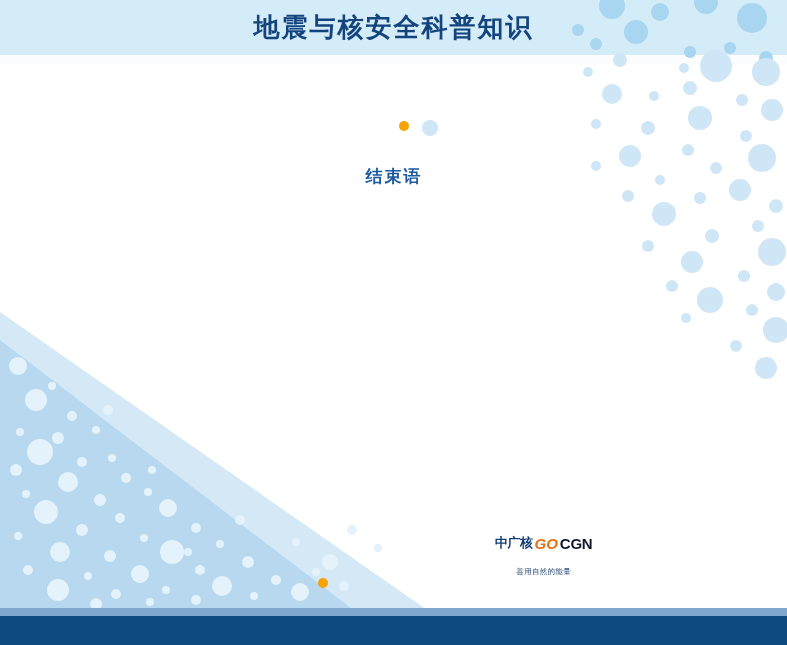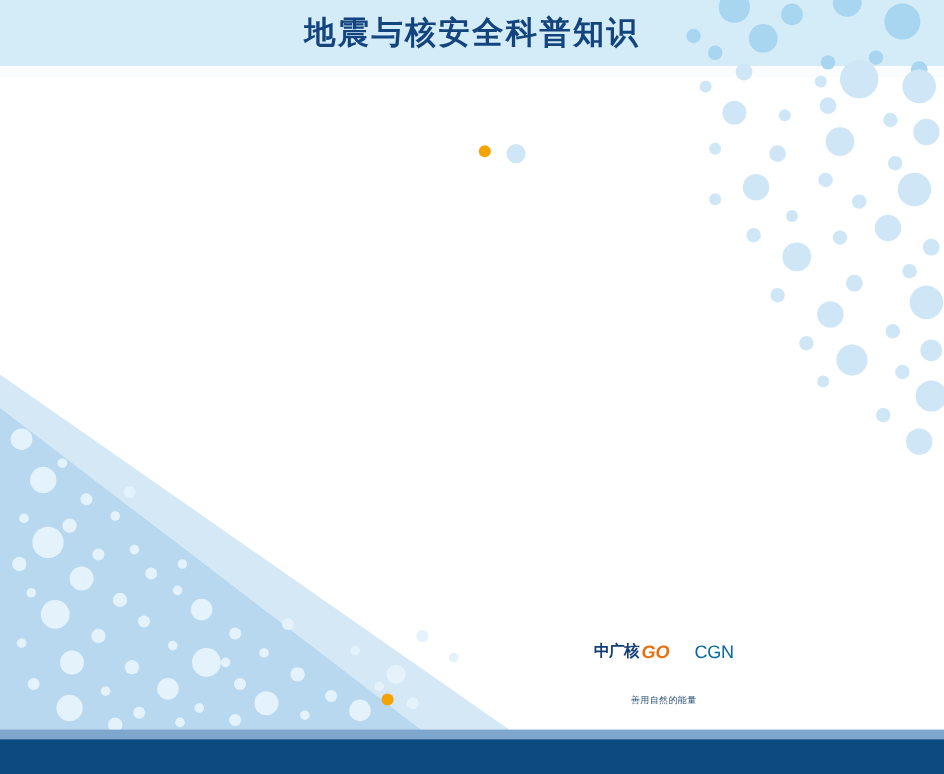--- a/index.html
+++ b/index.html
@@ -186,27 +186,26 @@
   }
   .cgn-mark {
     font-size: 15px;
     font-weight: bold;
     color: #e8700f;
     font-style: italic;
     margin: 0 1px;
   }
   .cgn-en {
     font-size: 15px;
-    font-weight: normal;
-    color: #0369a1;
+    font-weight: bold;
+    color: #0f172a;
     letter-spacing: -0.3px;
-    margin-left: 19px;
   }
   .cgn-caption {
-    margin-top: 21px;
+    margin-top: 9px;
     font-size: 7.5px;
     color: #2a4f76;
     white-space: nowrap;
     letter-spacing: 0.3px;
   }
 </style>
 </head>
 <body>
 
 <div id="slide">
@@ -325,20 +324,21 @@
       <div class="dot" style="left: 399px; top: 121px; width: 10px; height: 10px; background: rgb(245, 163, 0);"></div>
       <div class="dot" style="left: 422px; top: 120px; width: 16px; height: 16px; background: rgb(207, 230, 247);"></div>
     </div>
 
   <div class="footer-strip"></div>
   <div class="footer-bar"></div>
 
   <div class="title">地震与核安全科普知识</div>
 
   <div class="content">
+    <div class="section-heading">结束语</div>
   </div>
 
   <div class="logos">
 
 
     <div class="logo-block">
       <div class="cgn-wordmark">
         <span class="cgn-cn">中广核</span>
         <span class="cgn-mark">GO</span>
         <span class="cgn-en">CGN</span>

